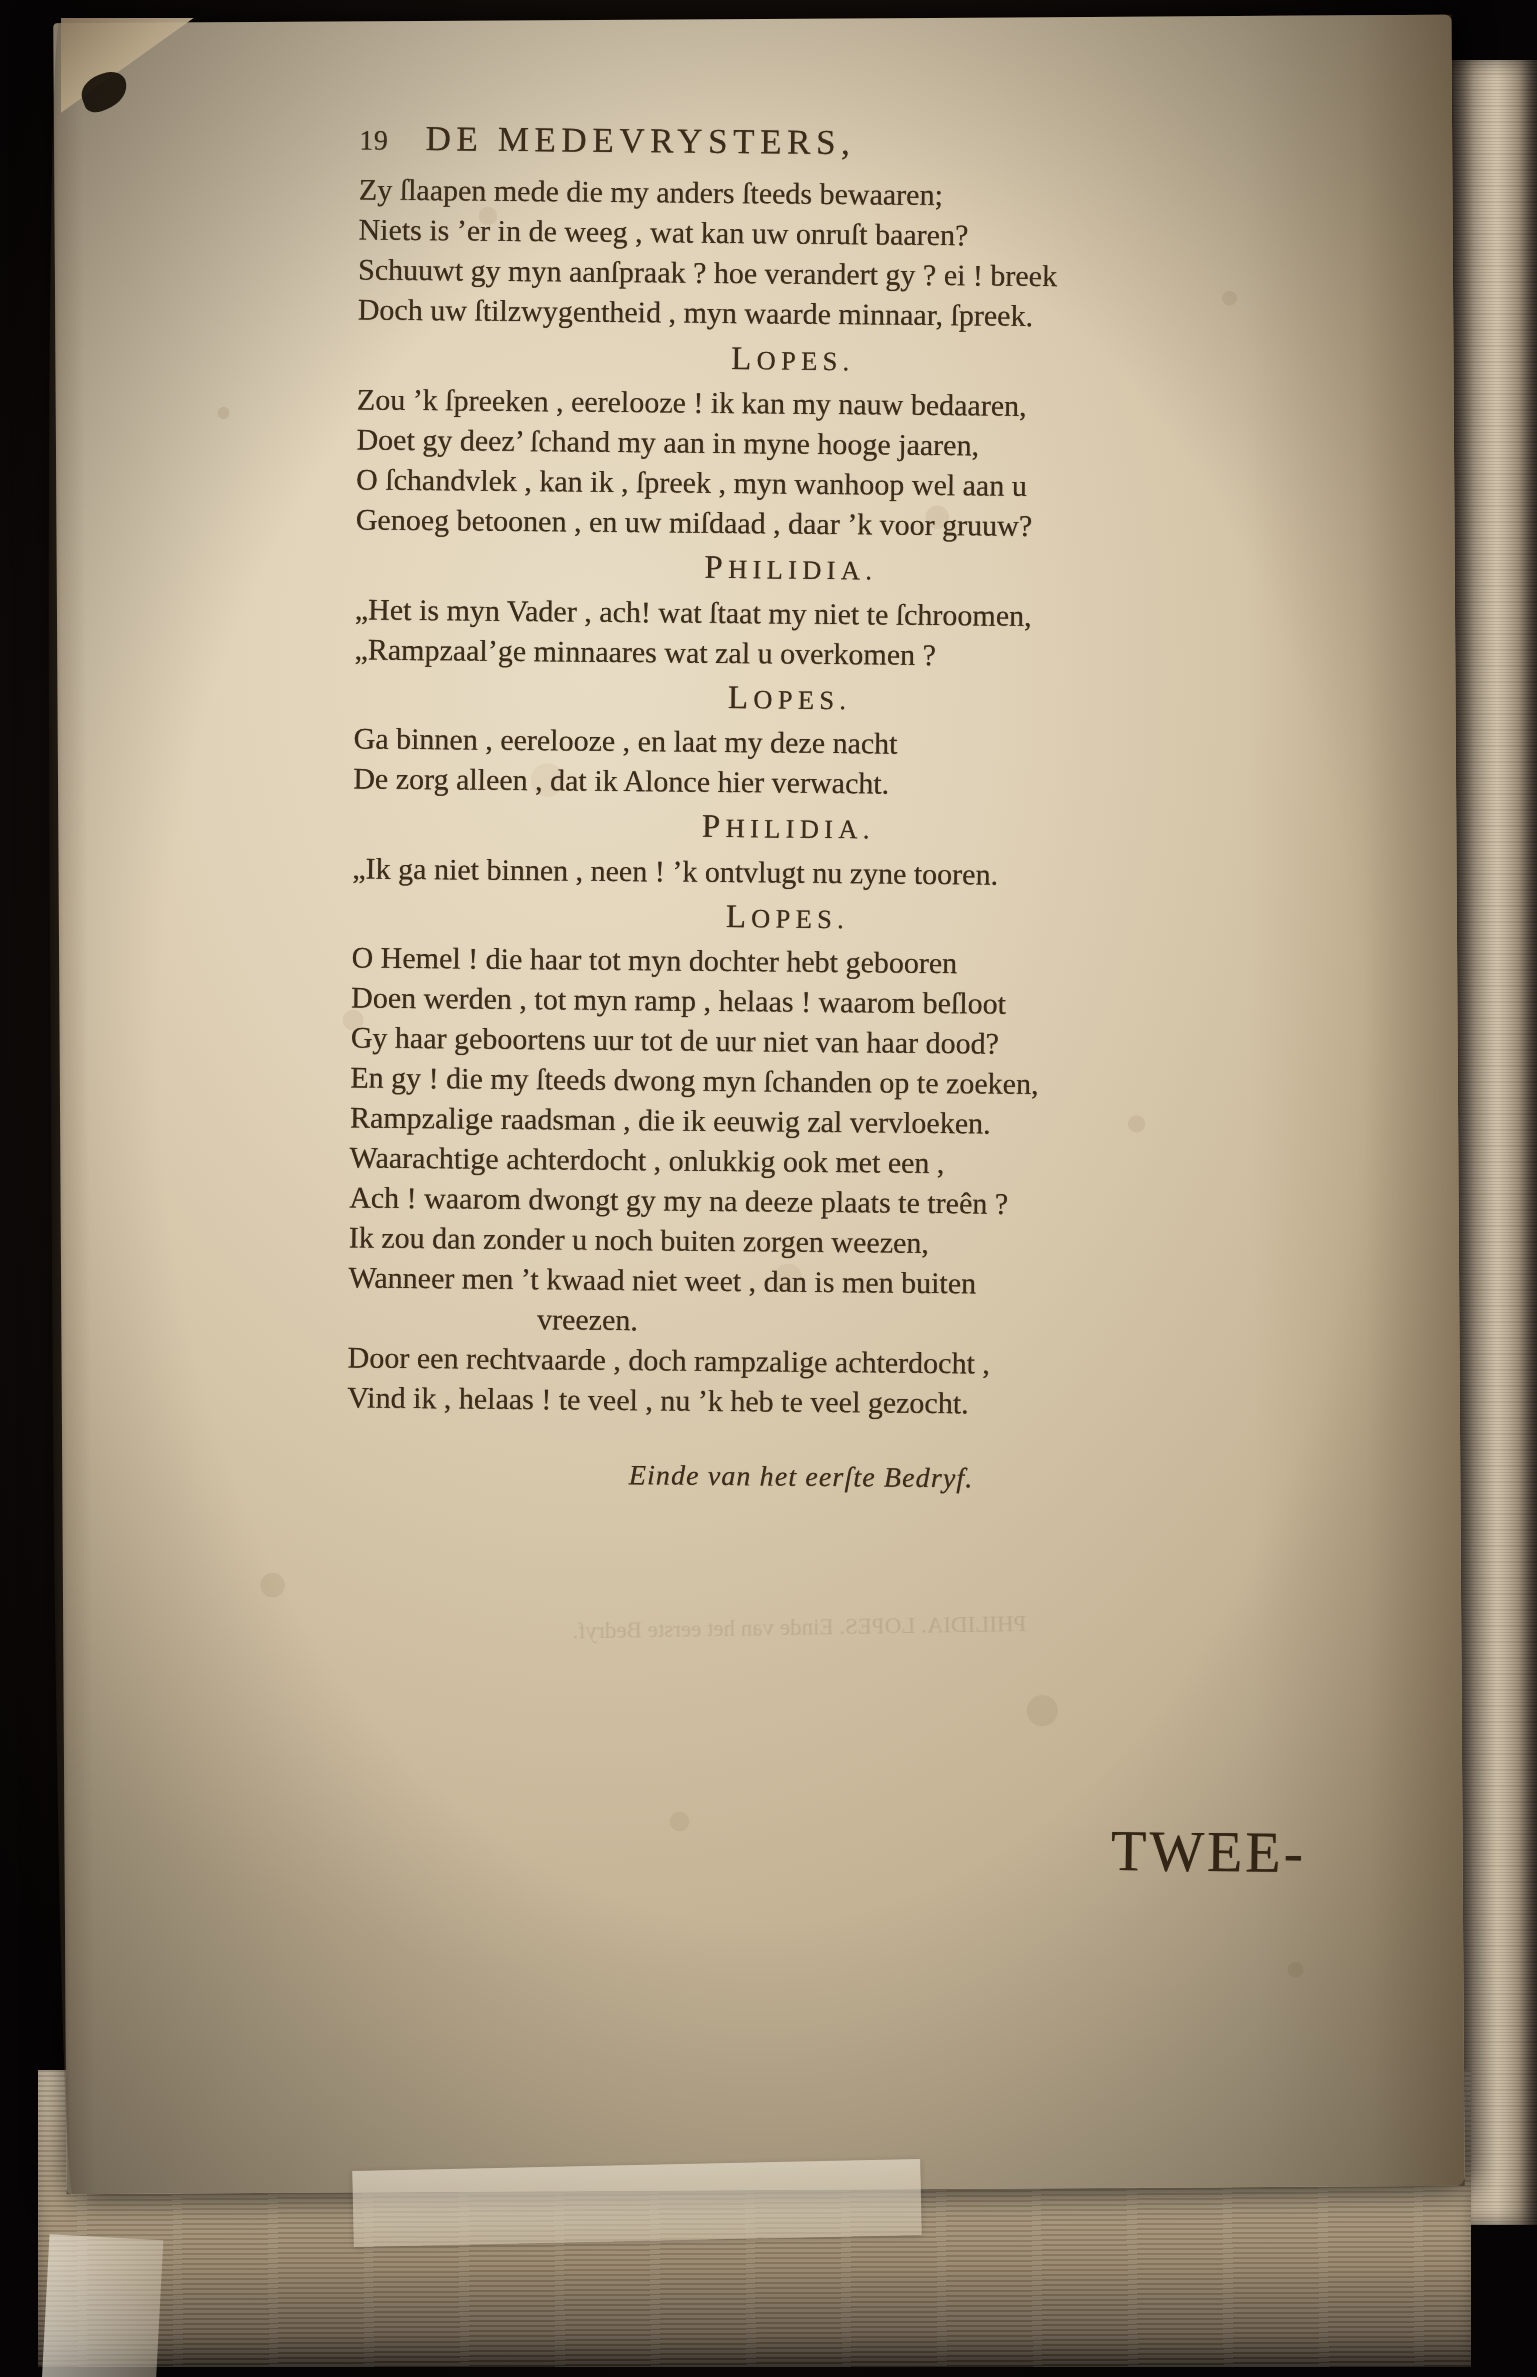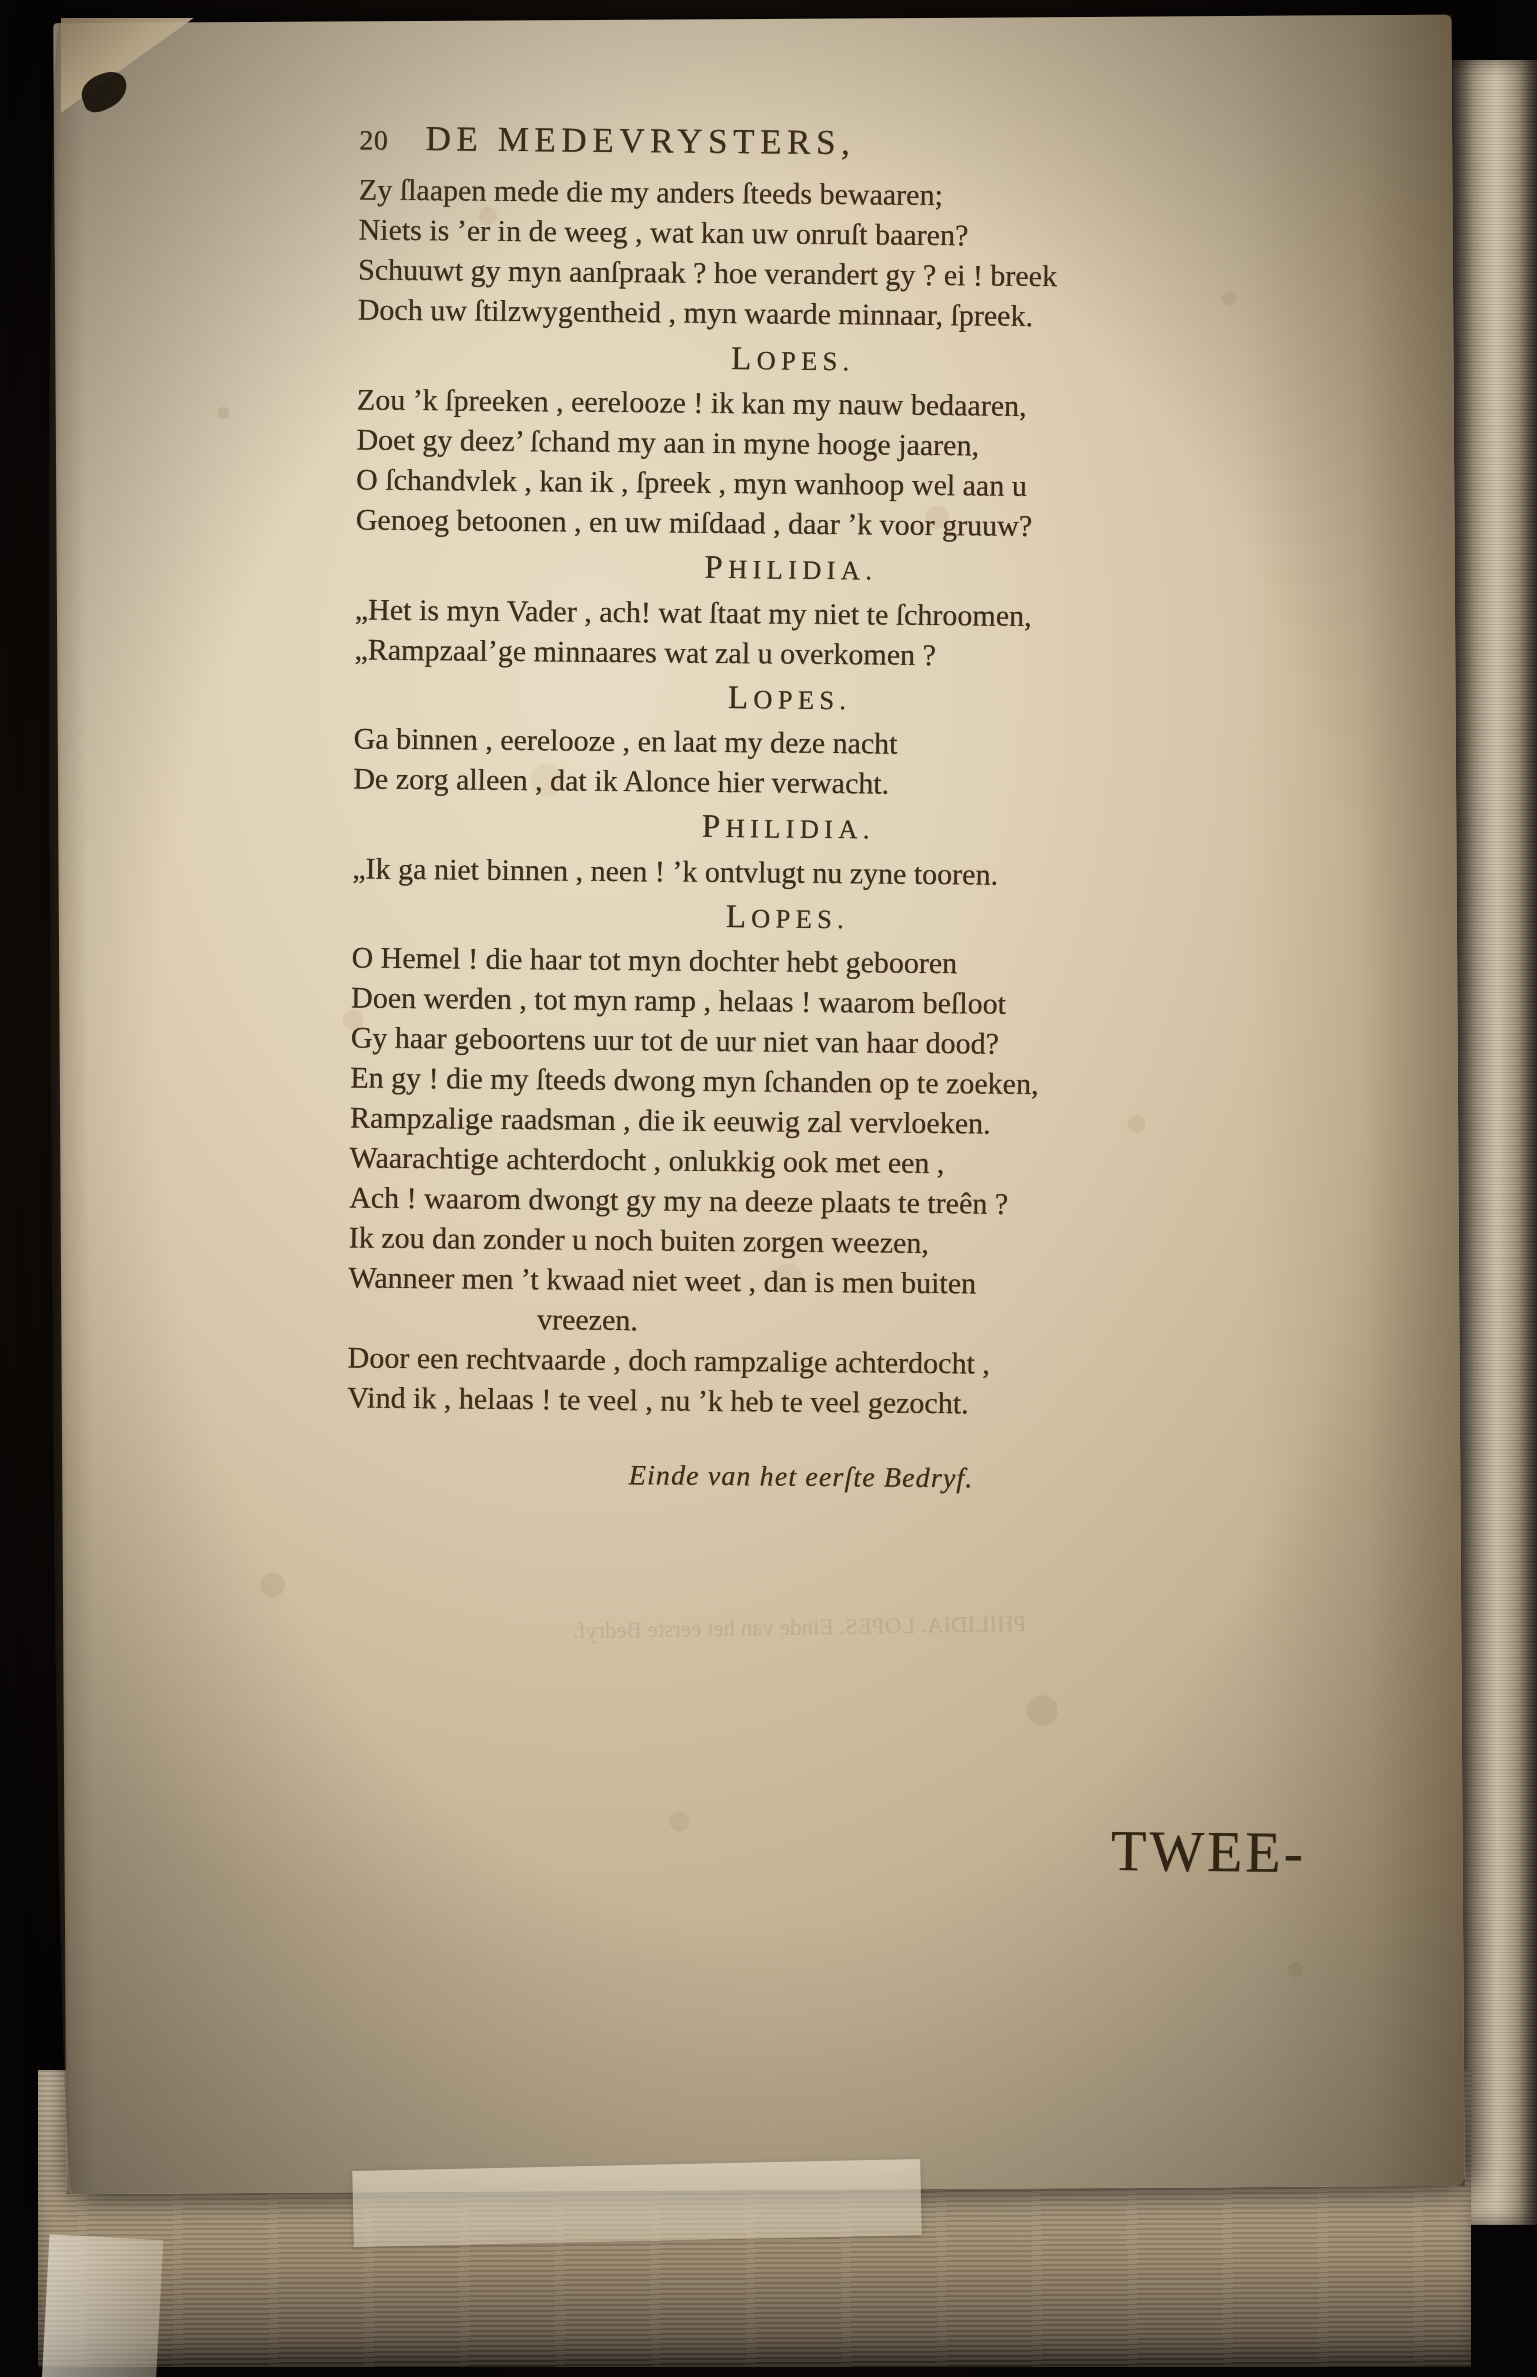--- a/index.html
+++ b/index.html
@@ -205,21 +205,21 @@
     <div id="grain"></div>
     <div id="bleed">PHILIDIA. LOPES. Einde van het eerste Bedryf.</div>
     <div id="vignette"></div>
   </div>
 
   <div id="fold"></div>
   <div id="nick"></div>
 
   <div id="textblock">
     <div class="hdr">
-      <span class="folio">20</span>
+      <span class="folio">19</span>
       <span class="runtitle">DE MEDEVRYSTERS,</span>
     </div>
     <div id="verses">
         <div class="vline">Zy ſlaapen mede die my anders ſteeds bewaaren;</div>
         <div class="vline">Niets is ’er in de weeg ,  wat kan uw onruſt baaren?</div>
         <div class="vline">Schuuwt gy myn aanſpraak ?  hoe verandert gy ? ei ! breek</div>
         <div class="vline">Doch uw ſtilzwygentheid , myn waarde minnaar, ſpreek.</div>
         <div class="speaker"><span class="cap">L</span>OPES.</div>
         <div class="vline">Zou ’k ſpreeken ,  eerelooze ! ik kan my nauw bedaaren,</div>
         <div class="vline">Doet gy deez’ ſchand my aan in myne hooge jaaren,</div>

